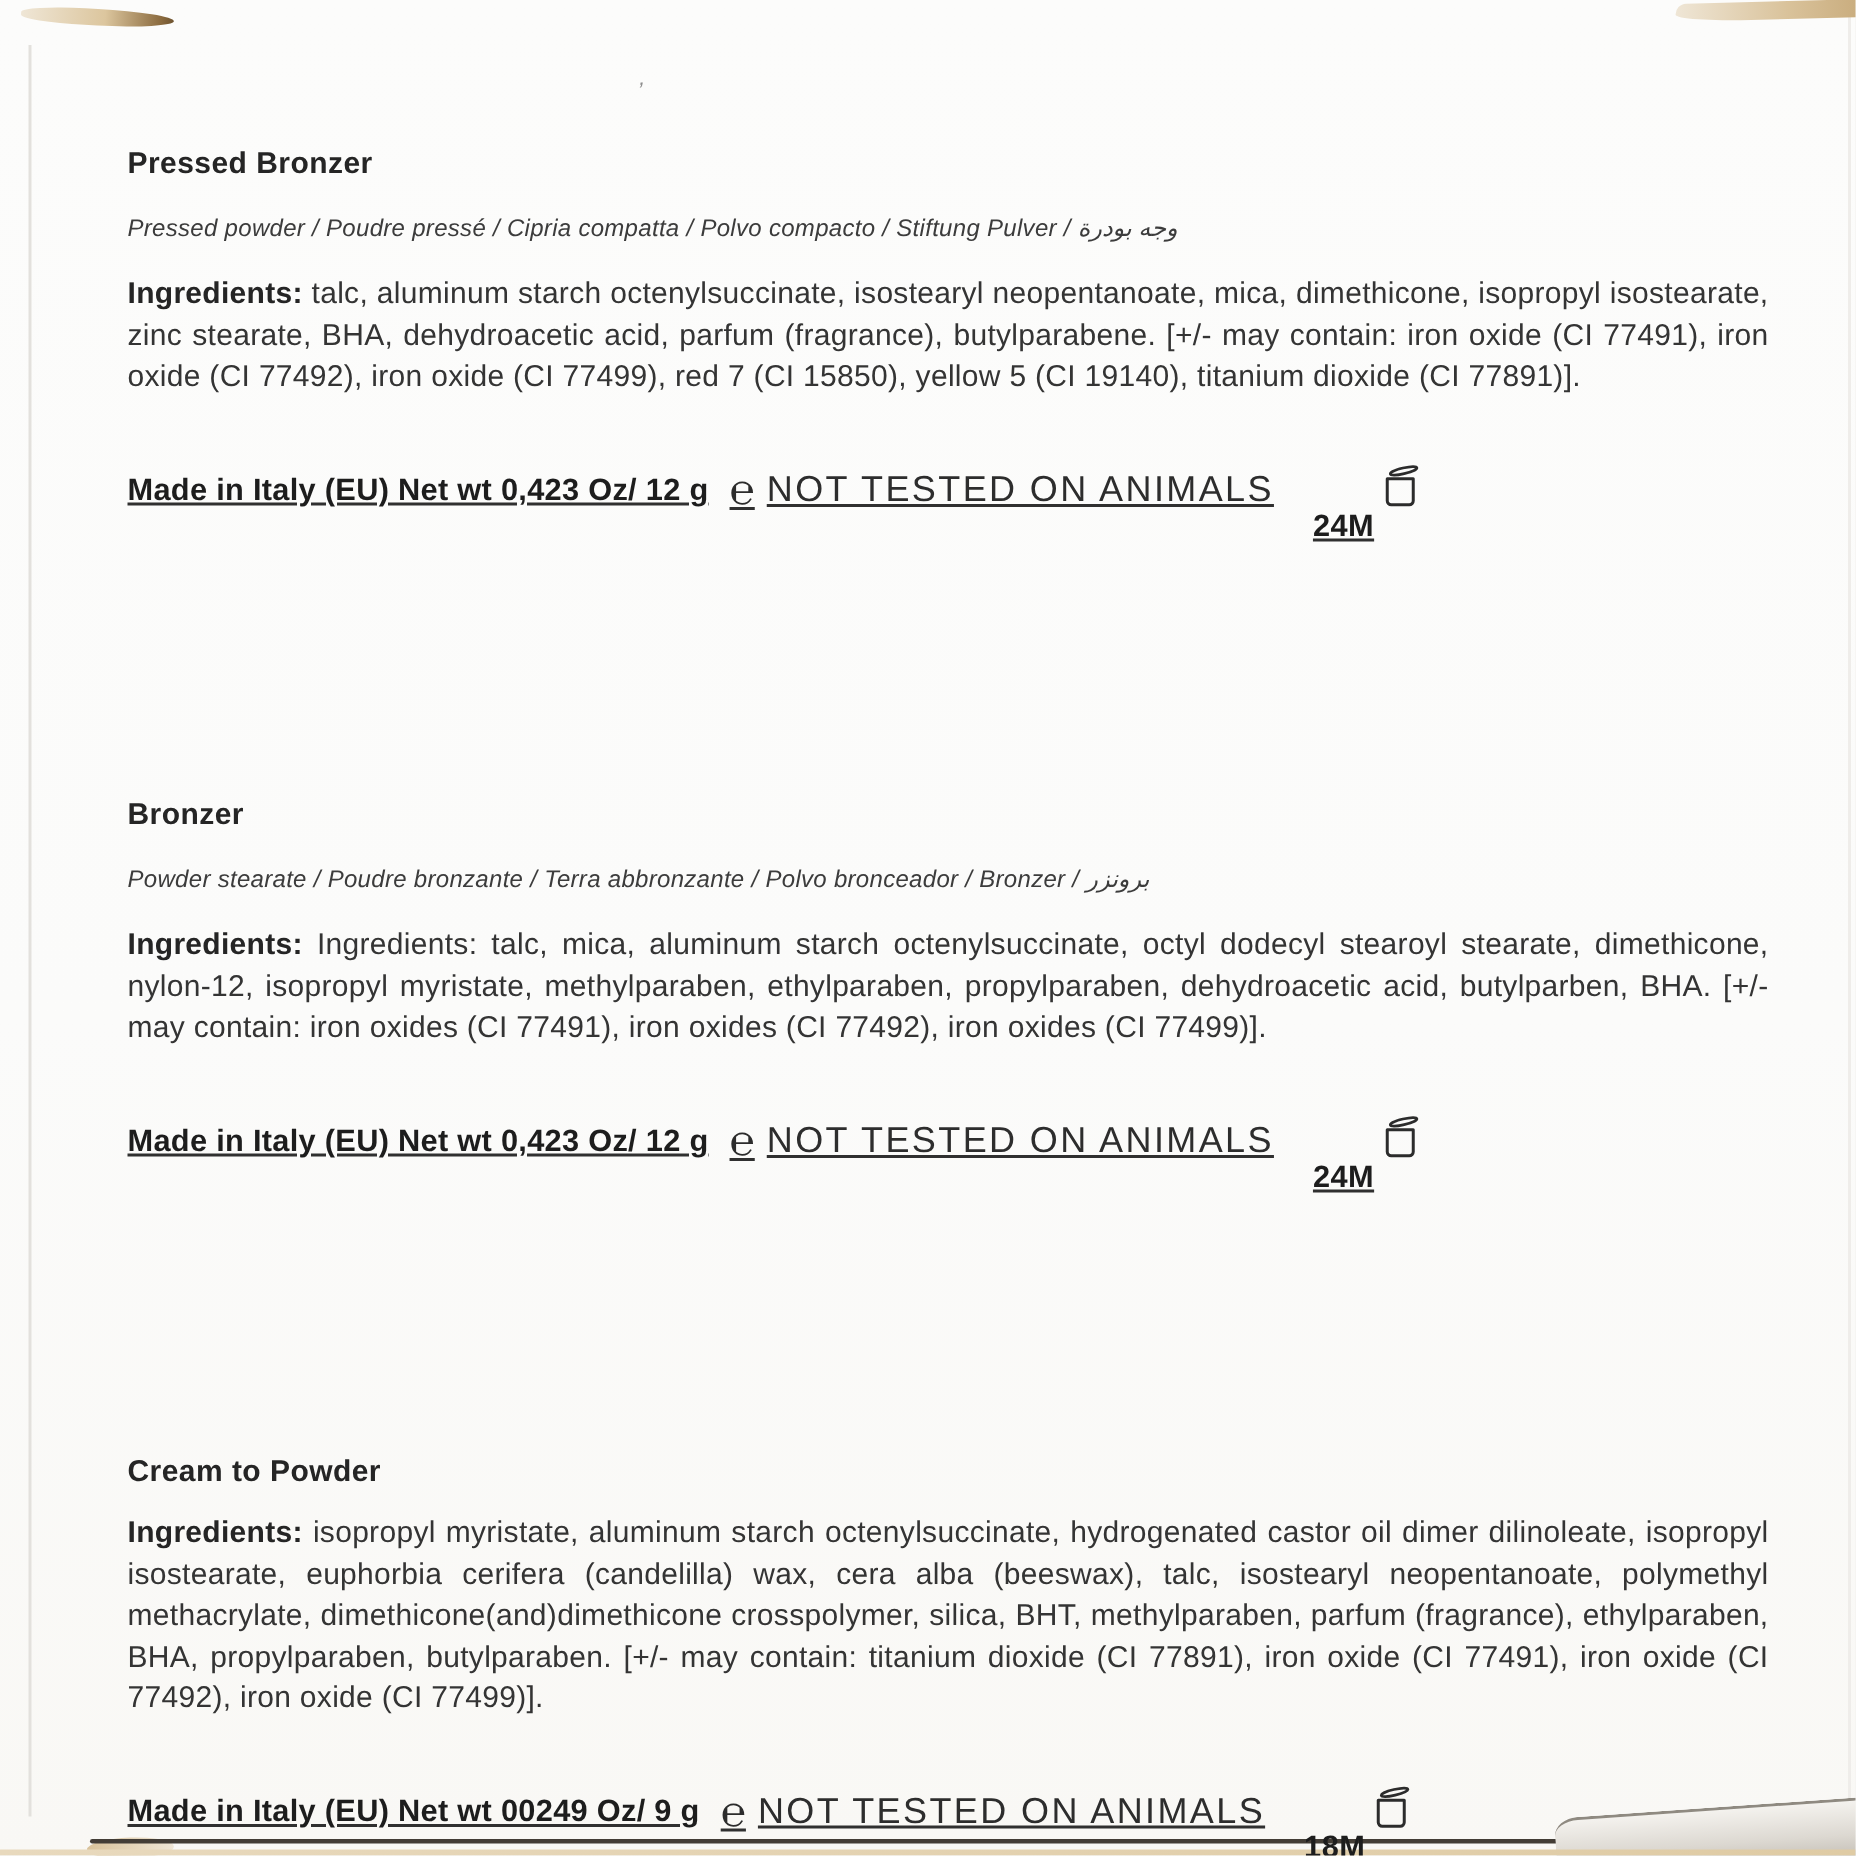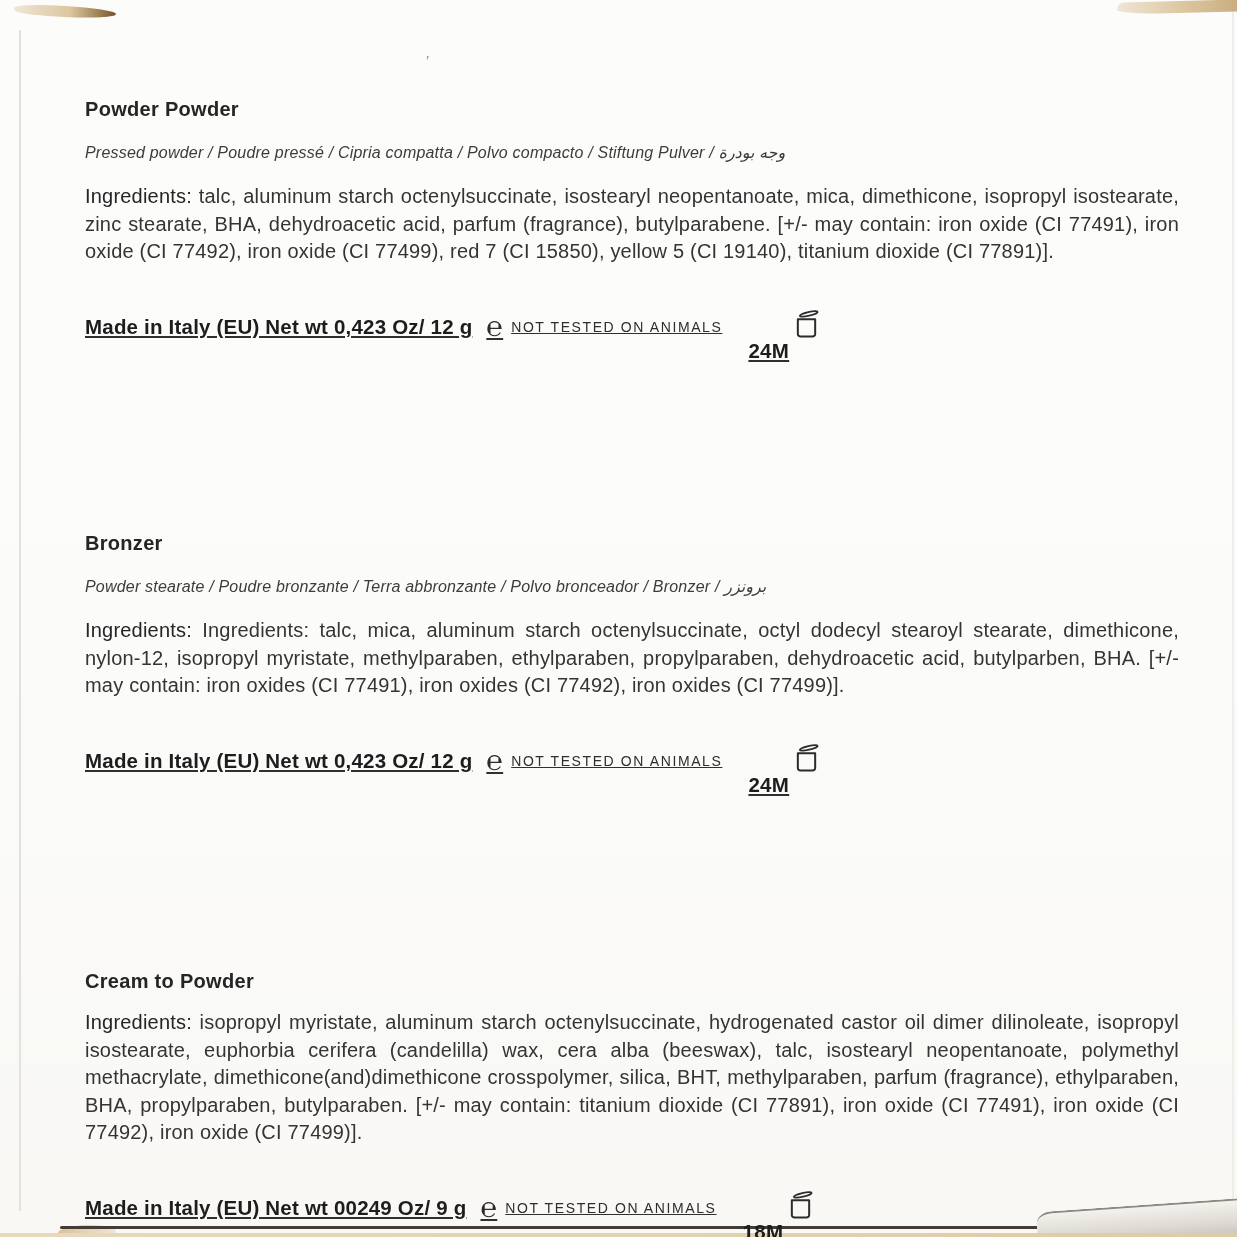--- a/index.html
+++ b/index.html
@@ -40,27 +40,27 @@
     margin:0;font-size:20px;font-weight:700;letter-spacing:.3px;color:#252525;line-height:24px;
   }
   .trans{
     margin:17px 0 0;font-style:italic;font-size:16px;line-height:29px;
     letter-spacing:.2px;color:#3c3c3c;text-align:justify;
   }
   .ing{
     margin:16px 0 0;font-size:20px;line-height:27.5px;letter-spacing:.2px;
     text-align:justify;color:#343434;
   }
-  .ing .lbl{font-weight:400;color:#252525;}
+  .ing .lbl{font-weight:700;color:#252525;}
   .made{
     display:flex;align-items:center;margin-top:25px;font-size:20.5px;white-space:nowrap;text-decoration:underline;
   }
   .made .bold{font-weight:700;color:#1d1d1d;letter-spacing:.2px;}
   .esign{font-size:28px;line-height:20px;font-weight:400;color:#2c2c2c;margin:0 8px 0 14px;}
-  .nta{letter-spacing:1.6px;color:#2d2d2d;font-size:14px;}
+  .nta{letter-spacing:1.6px;color:#2d2d2d;font-size:24px;}
   .paom{font-weight:700;color:#1d1d1d;margin-left:26px;letter-spacing:.3px;margin-top:48px;}
   .jar{margin-left:4px;margin-top:-6px;}
 </style>
 </head>
 <body>
 
 <div class="photo">
 
   <div class="edge-left"></div>
   <div class="edge-right"></div>
@@ -68,21 +68,21 @@
   <div class="corner-tr"></div>
   <div class="corner-bl"></div>
   <div class="bottom-dark"></div>
   <div class="flap-br"></div>
   <div class="bottom-tan"></div>
   <div class="stray-mark">’</div>
 
   <div class="sheet">
 
     <div class="section s1">
-      <h2 class="title">Powder Powder</h2>
+      <h2 class="title">Pressed Bronzer</h2>
       <p class="trans">Pressed powder / Poudre pressé / Cipria compatta / Polvo compacto / Stiftung Pulver / بودرة‎ وجه</p>
       <p class="ing"><span class="lbl">Ingredients:</span> <span>talc, aluminum starch octenylsuccinate, isostearyl neopentanoate, mica, dimethicone, isopropyl isostearate, zinc stearate, BHA, dehydroacetic acid, parfum (fragrance), butylparabene. [+/- may contain: iron oxide (CI 77491), iron oxide (CI 77492), iron oxide (CI 77499), red 7 (CI 15850), yellow 5 (CI 19140),  titanium dioxide (CI 77891)].</span></p>
       <p class="made">
         <span class="bold">Made in Italy (EU) Net wt 0,423 Oz/ 12 g</span>
         <span class="esign">℮</span>
         <span class="nta">NOT TESTED ON ANIMALS</span>
         <span class="paom">24M</span>
         <svg class="jar" width="27" height="30" viewBox="0 0 24 27" fill="none" stroke="#2c2c2c">
           <ellipse cx="14" cy="4.4" rx="8.2" ry="1.7" stroke-width="1.6" transform="rotate(-13 14 4.4)"></ellipse>
           <path d="M4.2 9.2 h15.6 v13.2 a2.4 2.4 0 0 1 -2.4 2.4 h-10.8 a2.4 2.4 0 0 1 -2.4 -2.4 z" stroke-width="1.8" stroke-linejoin="round"></path>

